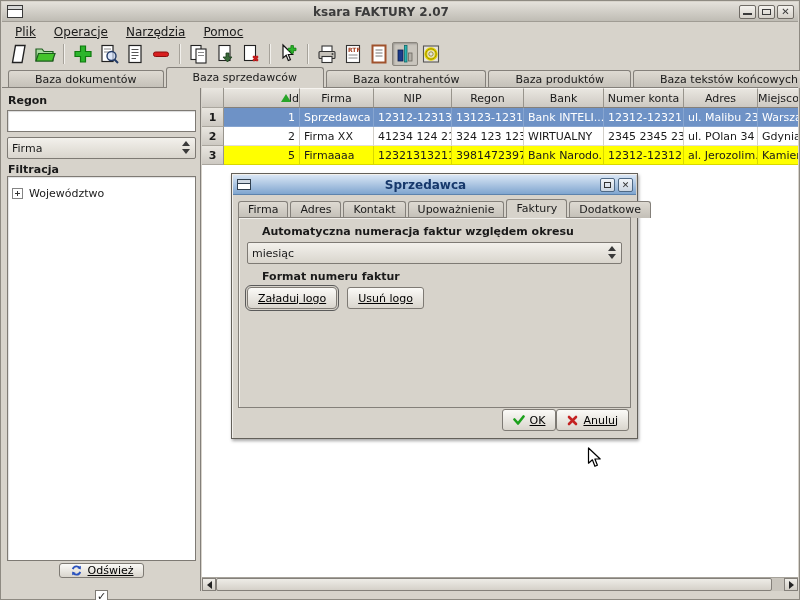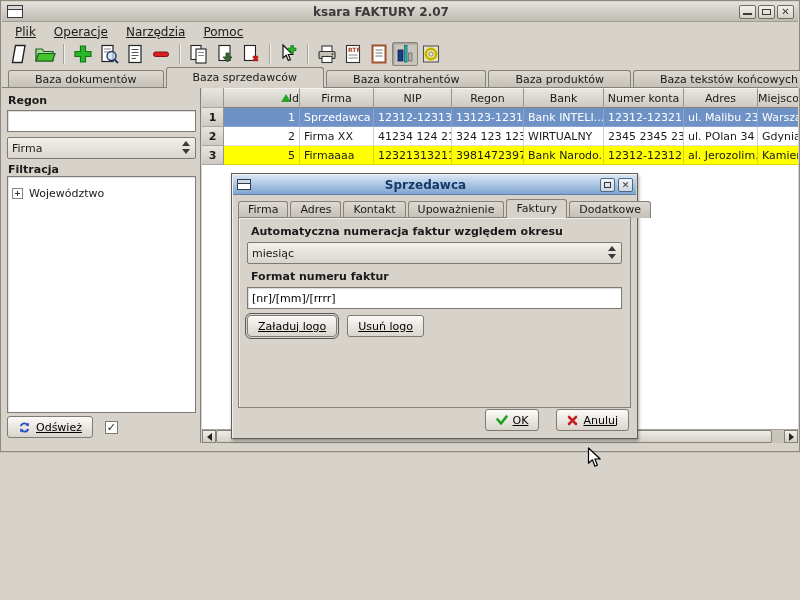--- a/index.html
+++ b/index.html
@@ -1,18 +1,18 @@
 <!DOCTYPE html>
 <html><head>
 <meta charset="utf-8">
 <style>
   * { margin:0; padding:0; box-sizing:border-box; }
   html,body { width:800px; height:600px; overflow:hidden; }
   body { font-family:"DejaVu Sans","Liberation Sans",sans-serif; font-size:11px; color:#1a1a1a; background:#d7d3cb; }
-  #window { position:absolute; left:0; top:0; width:800px; height:452px;
+  #window { position:absolute; left:0; top:0; width:800px; height:600px;
     background:#d7d3cb; border:1px solid #8e8a82; outline:1px solid #c6c2ba; }
 
   
   #titlebar { position:absolute; left:1px; top:1px; right:1px; height:20px;
     background:linear-gradient(#e4e1db,#bfbcb4); border-bottom:1px solid #a09c94;
     display:flex; align-items:center; }
   #titlebar .win-icon { width:16px; height:13px; margin-left:5px; background:#fff;
     border:1px solid #3a3a3a; position:relative; }
   #titlebar .win-icon::before { content:""; position:absolute; left:0; top:0; right:0; height:3px; background:#d8d8d8; border-bottom:1px solid #3a3a3a; }
   #titlebar .title { flex:1; text-align:center; font-weight:bold; font-size:12px; color:#3c3c3c; }
@@ -49,21 +49,21 @@
   .combo { width:100%; height:22px; background:linear-gradient(#f3f1ec,#d9d5cd); border:1px solid #7e7a74; border-radius:2px;
     display:flex; align-items:center; padding:0 4px; position:relative; margin-bottom:4px; }
   .combo .spin { position:absolute; right:5px; top:3px; display:flex; flex-direction:column; gap:3px; }
   .arr-up { width:0; height:0; border-left:4px solid transparent; border-right:4px solid transparent; border-bottom:5px solid #3a3a3a; }
   .arr-dn { width:0; height:0; border-left:4px solid transparent; border-right:4px solid transparent; border-top:5px solid #3a3a3a; }
   #tree { position:absolute; left:5px; right:4px; top:88px; bottom:30px; background:#fff; border:1px solid #7e7a74; box-shadow:inset 1px 1px 1px rgba(0,0,0,.12); padding:10px 4px; }
   .tree-item { display:flex; align-items:center; gap:6px; }
   .plusbox { width:11px; height:11px; border:1px solid #848484; background:#fff; position:relative; }
   .plusbox::before { content:""; position:absolute; left:2px; right:2px; top:4px; height:1px; background:#333; }
   .plusbox::after { content:""; position:absolute; top:2px; bottom:2px; left:4px; width:1px; background:#333; }
-  #side-bottom { position:absolute; left:5px; right:4px; bottom:4px; height:24px; display:flex; align-items:center; gap:12px; }
+  #side-bottom { position:absolute; left:5px; right:4px; bottom:4px; height:24px; display:flex; align-items:center; gap:12px;flex-direction:column; }
   .btn { background:linear-gradient(#fbfaf7,#d9d5cd); border:1px solid #7e7a74; border-radius:3px; height:22px;
     display:inline-flex; align-items:center; justify-content:center; gap:5px; padding:0 10px; font:11px "DejaVu Sans",sans-serif;text-decoration:underline; }
   .checkbox { width:13px; height:13px; background:#fff; border:1px solid #7e7a74; font-size:11px; line-height:12px; text-align:center; color:#222; font-weight:bold; }
   .chk-label { font-weight:bold; }
 
   
   #table { position:absolute; left:200px; top:0; right:0; bottom:0; background:#fff; overflow:hidden; }
   .trow { display:flex; height:19px; }
   .trow.header { height:20px; }
   .hcell { background:linear-gradient(#e9e6e0,#cdc9c2); border-right:1px solid #98948c; border-bottom:1px solid #84807a;
@@ -99,28 +99,28 @@
   #dlg-titlebar .win-icon::before { content:""; position:absolute; left:0; top:0; right:0; height:3px; background:#cfd8e2; border-bottom:1px solid #31404f; }
   #dlg-titlebar .title { flex:1; text-align:center; font-weight:bold; font-size:12px; color:#16386b; }
   .dlgbtn { width:15px; height:14px; background:linear-gradient(#f2f5f9,#ccd6e2); border:1px solid #4f6985; border-radius:2px; position:relative; margin-right:3px; }
   .dlgbtn .g-max { position:absolute; left:3px; top:3px; right:3px; bottom:3px; border:1.2px solid #333; }
   .dlgbtn .g-x { position:absolute; inset:0; font-size:9px; line-height:12px; text-align:center; font-weight:bold; color:#333; }
   #dlg-tabs { position:absolute; left:6px; top:25px; right:6px; height:19px; display:flex; align-items:flex-end; }
   #dlg-tabs .tab { height:17px; line-height:16px; padding:0 9px; }
   #dlg-tabs .tab.active { height:19px; line-height:18px; }
   #dlg-frame { position:absolute; left:6px; top:43px; right:6px; height:191px; border:1px solid #84807a;
     box-shadow:inset 1px 1px 0 #f2f0ec; padding:6px 8px; z-index:2; background:#d7d3cb; }
-  .dlg-label { font-weight:bold; margin:1px 4px 4px; }
+  .dlg-label { font-weight:bold; margin:1px 15px 4px; }
   #dlg-frame .combo, #dlg-frame .text-input { margin-bottom:6px; }
   #logo { position:relative; font-weight:bold; font-size:20px; letter-spacing:-0.5px; color:#111; margin:2px 0 3px; font-family:"DejaVu Sans",sans-serif; }
   #logo .u { text-decoration:underline; text-decoration-thickness:2px; text-underline-offset:2px; }
   #logo .dot { position:absolute; left:1px; top:1px; width:5px; height:5px; border-radius:50%; background:#f07818; }
   #logo-btns { display:flex; gap:10px; }
   .focus-ring { outline:1px solid #5a5a5a; outline-offset:1px; border-radius:4px; }
-  #dlg-buttons { position:absolute; right:8px; bottom:7px; display:flex; gap:17px; }
+  #dlg-buttons { position:absolute; right:8px; bottom:7px; display:flex; gap:0; }
   #dlg-buttons .btn { min-width:52px; }
 
   
   #cursor { position:absolute; left:586px; top:446px; z-index:20; }
   svg { display:block; }
 </style>
 </head>
 <body>
 
 <div id="window">
@@ -393,21 +393,20 @@
     <div id="dlg-frame">
       <div class="dlg-label">Automatyczna numeracja faktur względem okresu</div>
       <div class="combo">
         <span>miesiąc</span>
         <span class="spin">
             <span class="arr-up"></span>
             <span class="arr-dn"></span>
           </span>
       </div>
       <div class="dlg-label">Format numeru faktur</div>
-      <input class="text-input" value="[nr]/[mm]/[rrrr]" style="">
       <div id="logo-btns">
         <button class="btn focus-ring">Załaduj logo</button>
         <button class="btn">Usuń logo</button>
       </div>
     </div>
 
     <div id="dlg-buttons">
       <button class="btn">
         <svg width="12" height="11" viewBox="0 0 12 11">
             <path d="M1.5 4.5 L5 8.5 L10.5 1.5" fill="none" stroke="#1da11d" stroke-width="2.6" stroke-linecap="round" stroke-linejoin="round"></path>

